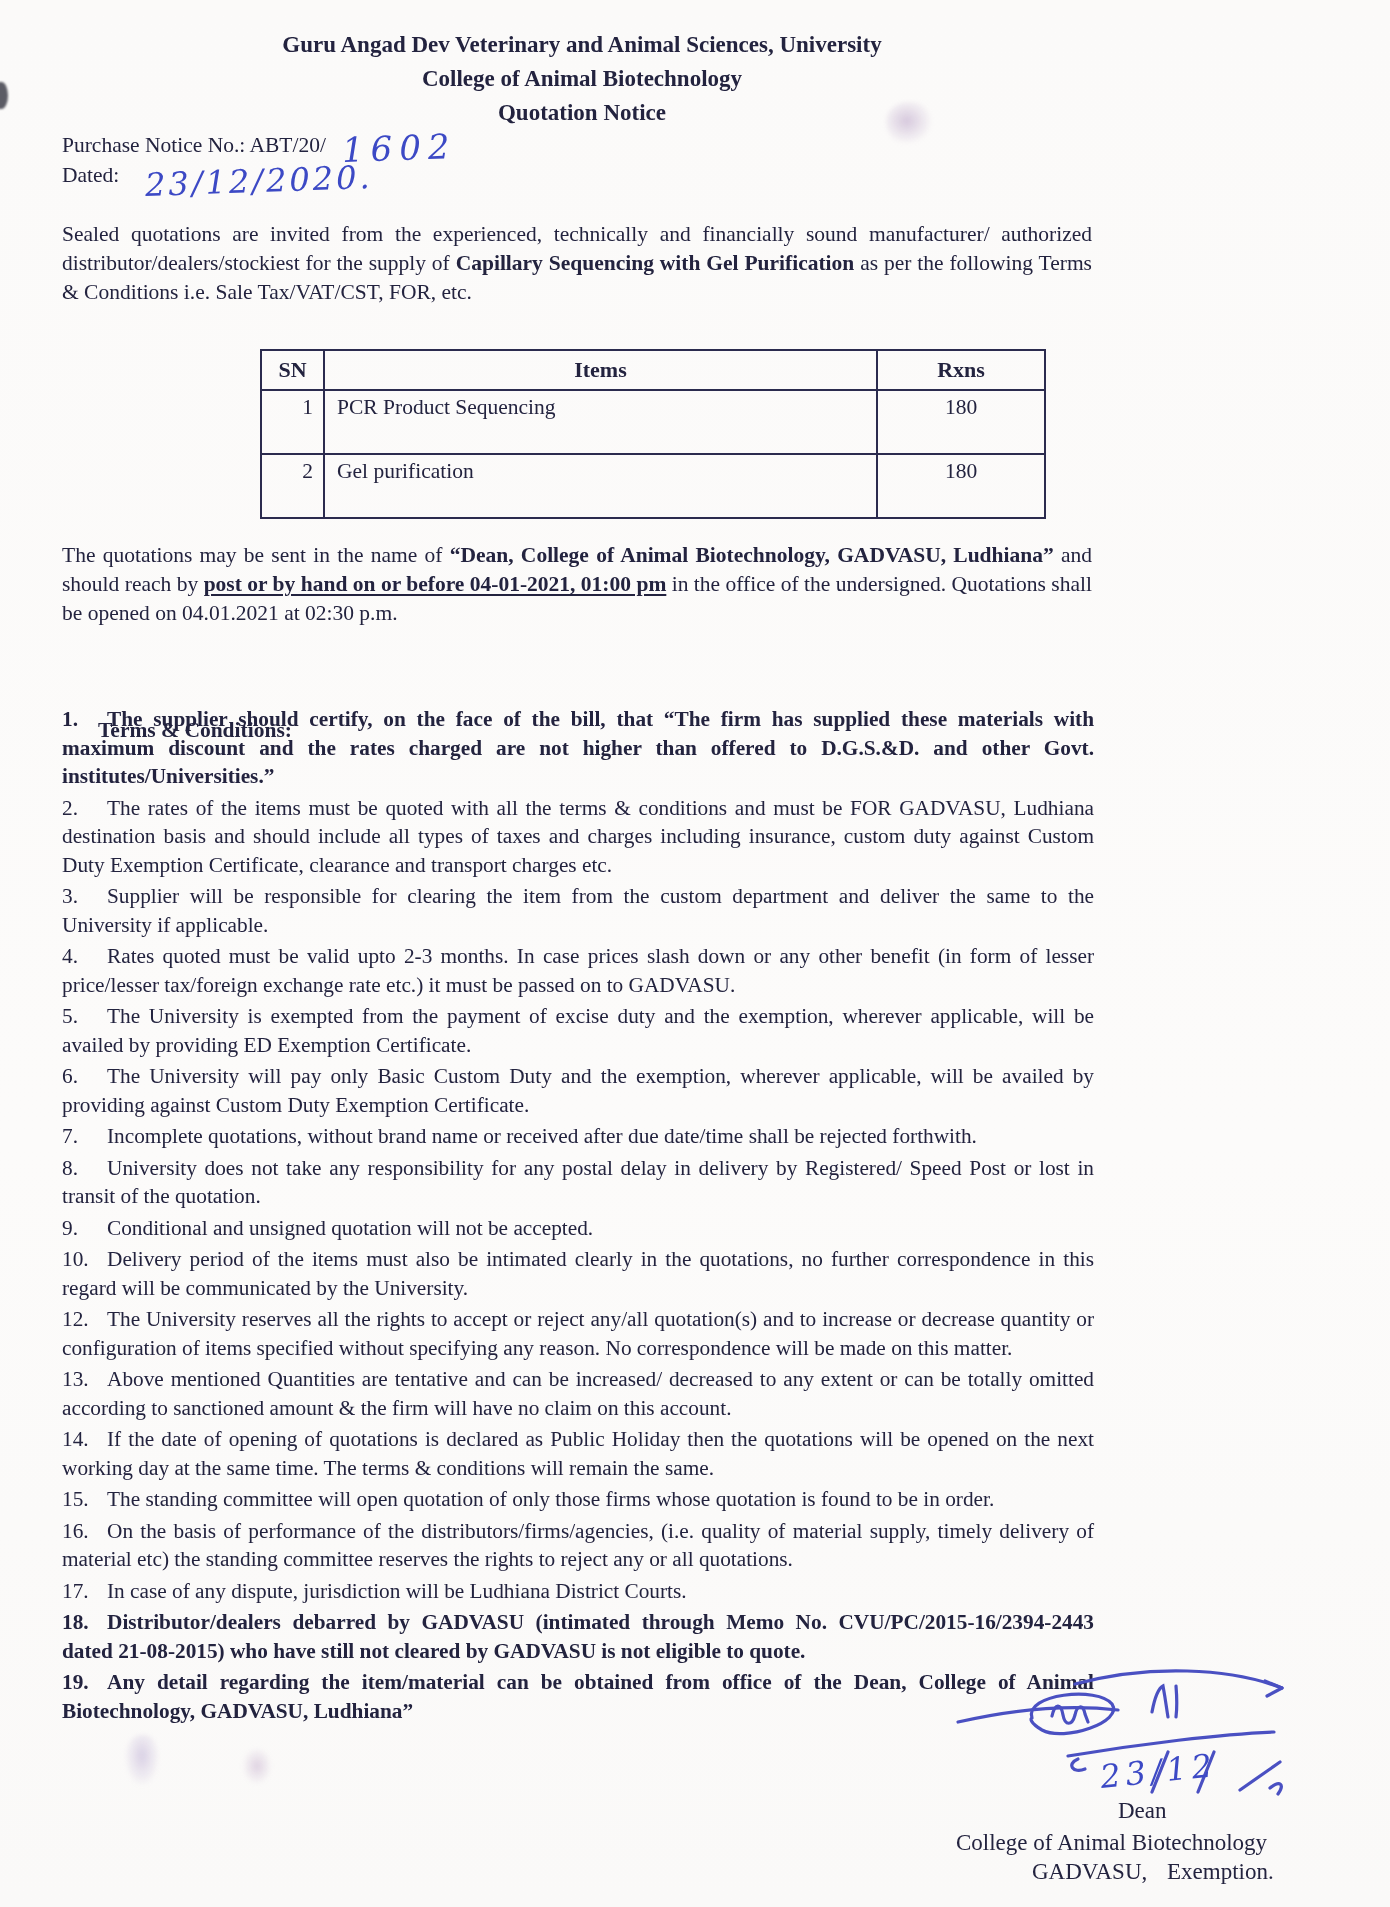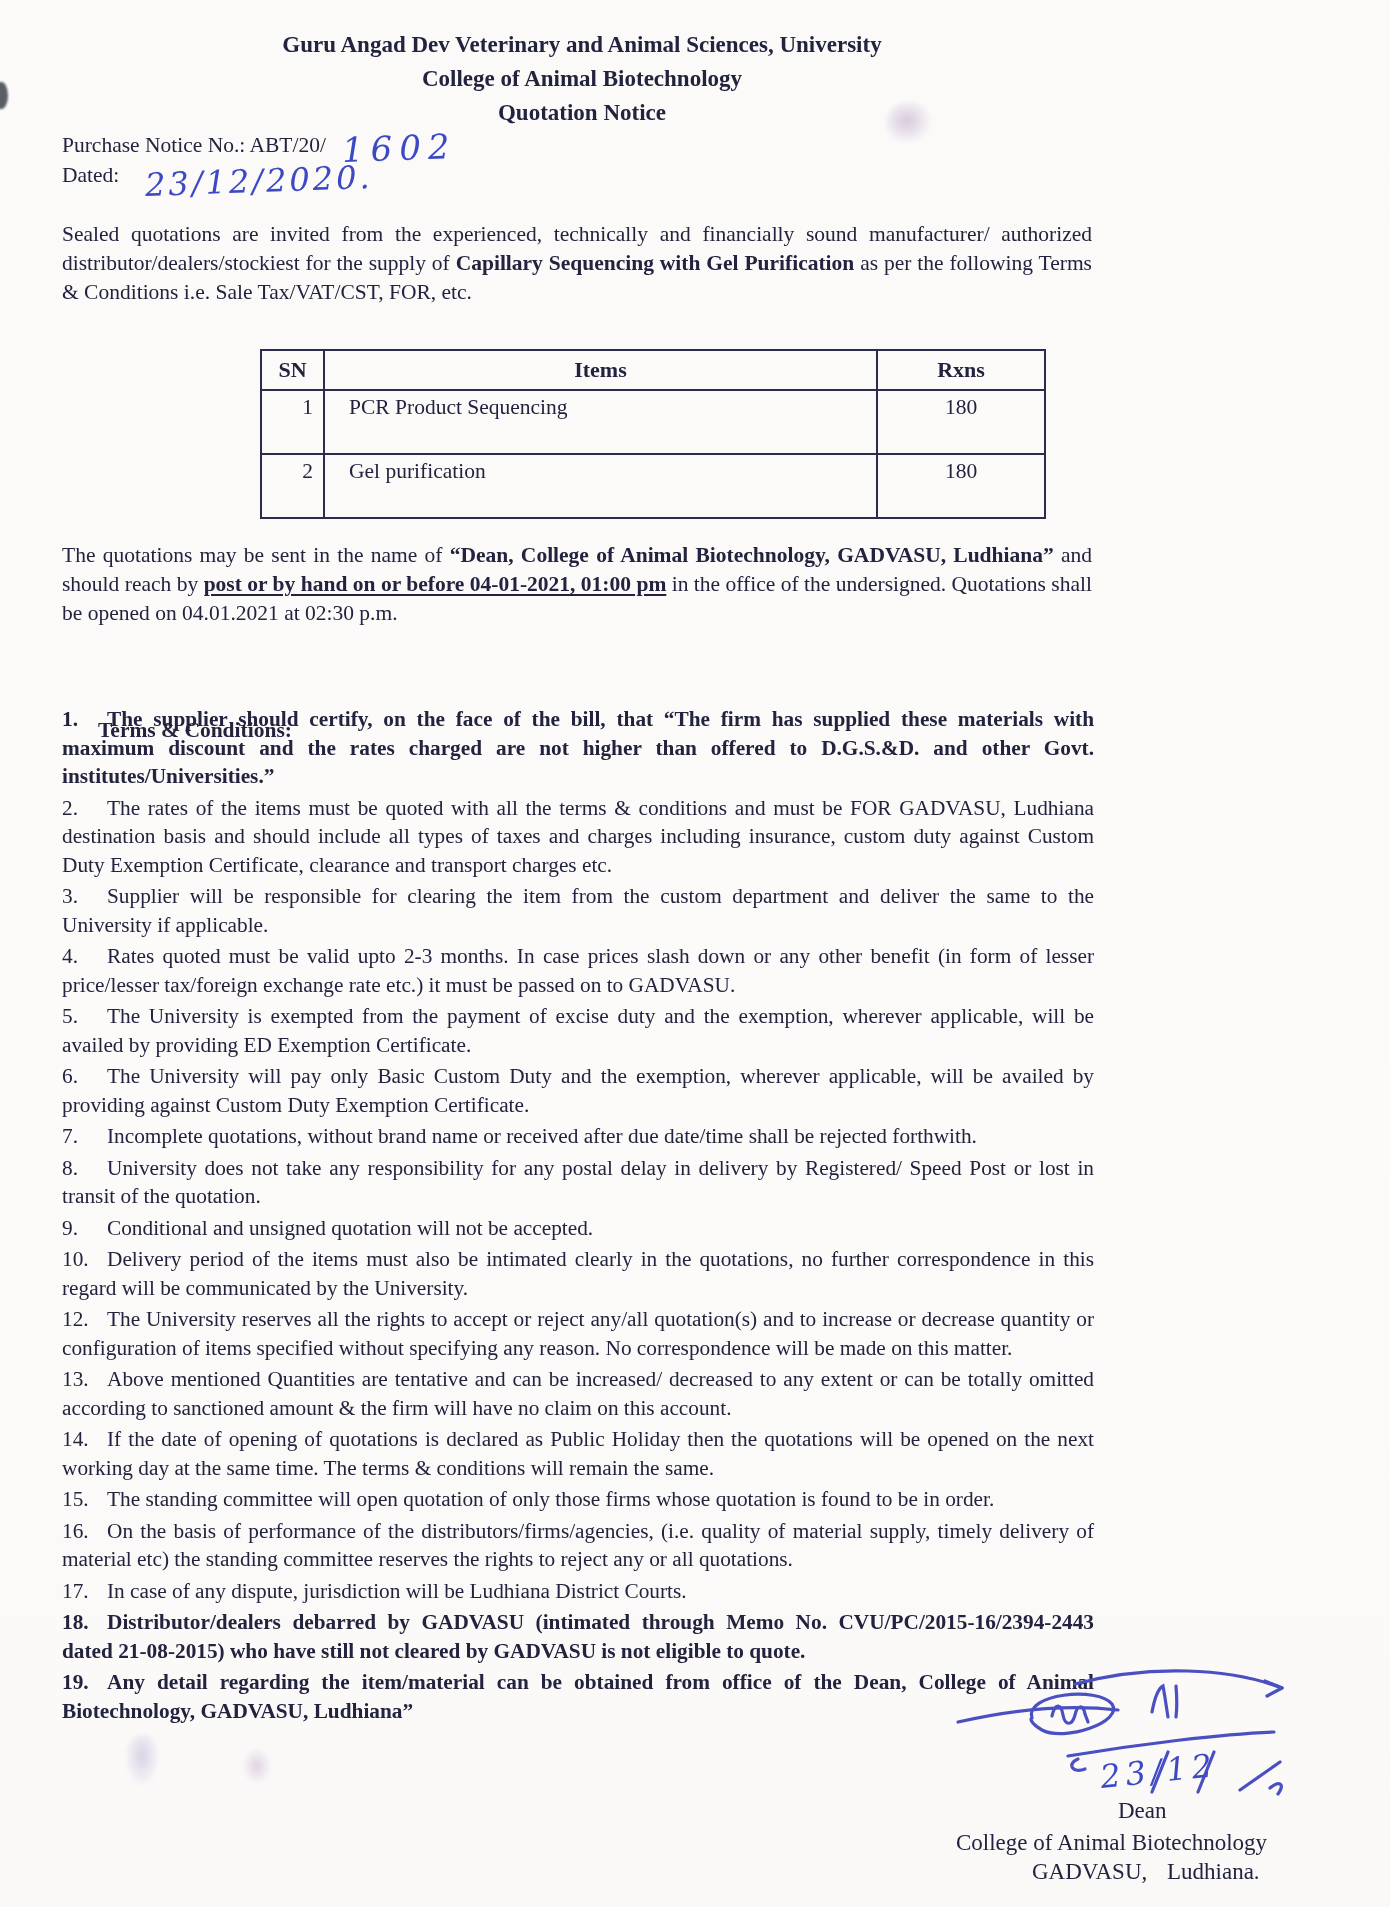--- a/index.html
+++ b/index.html
@@ -38,21 +38,21 @@
 
   
   .qtable { top:349px; left:260px; border-collapse:collapse; table-layout:fixed; }
   .qtable th, .qtable td { border:2.5px solid #2b2b4e; font-size:21.5px; }
   .qtable th { height:36px; font-size:22px; text-align:center; font-weight:bold; }
   .qtable td { height:57px; vertical-align:top; padding-top:4px; }
   .col-sn   { width:63px; }
   .col-item { width:553px; }
   .col-rxns { width:168px; }
   .cell-sn   { text-align:right; padding-right:10px; }
-  .cell-item { text-align:left; padding-left:24px; }
+  .cell-item { text-align:left; padding-left:12px; }
   .cell-rxns { text-align:center; }
 
   
   .terms-head { top:718px; left:98px; font-weight:bold; font-size:21.5px; }
   .terms { top:705px; left:62px; width:1032px; }
   .terms p { margin:0 0 3px 0; text-align:justify; font-size:21.3px; line-height:28.5px; }
   .tnum { display:inline-block; width:45px; }
   .bold-item { font-weight:bold; }
 
   
@@ -169,15 +169,15 @@
       <path d="M212,132 L228,92"></path>
       <path d="M258,132 L274,92"></path>
       <path d="M300,130 L340,102"></path>
       <path d="M330,128 c10,-8 15,-4 8,6"></path>
     </g>
   </svg>
   <span class="abs hw sig-date-hw">23/12</span>
 
   <div class="abs sig-line sig-line1">Dean</div>
   <div class="abs sig-line sig-line2">College of Animal Biotechnology</div>
-  <div class="abs sig-line sig-line3">GADVASU,  Ludhiana.</div>
+  <div class="abs sig-line sig-line3">GADVASU,  Exemption.</div>
 
 </div>
 
 </body></html>

